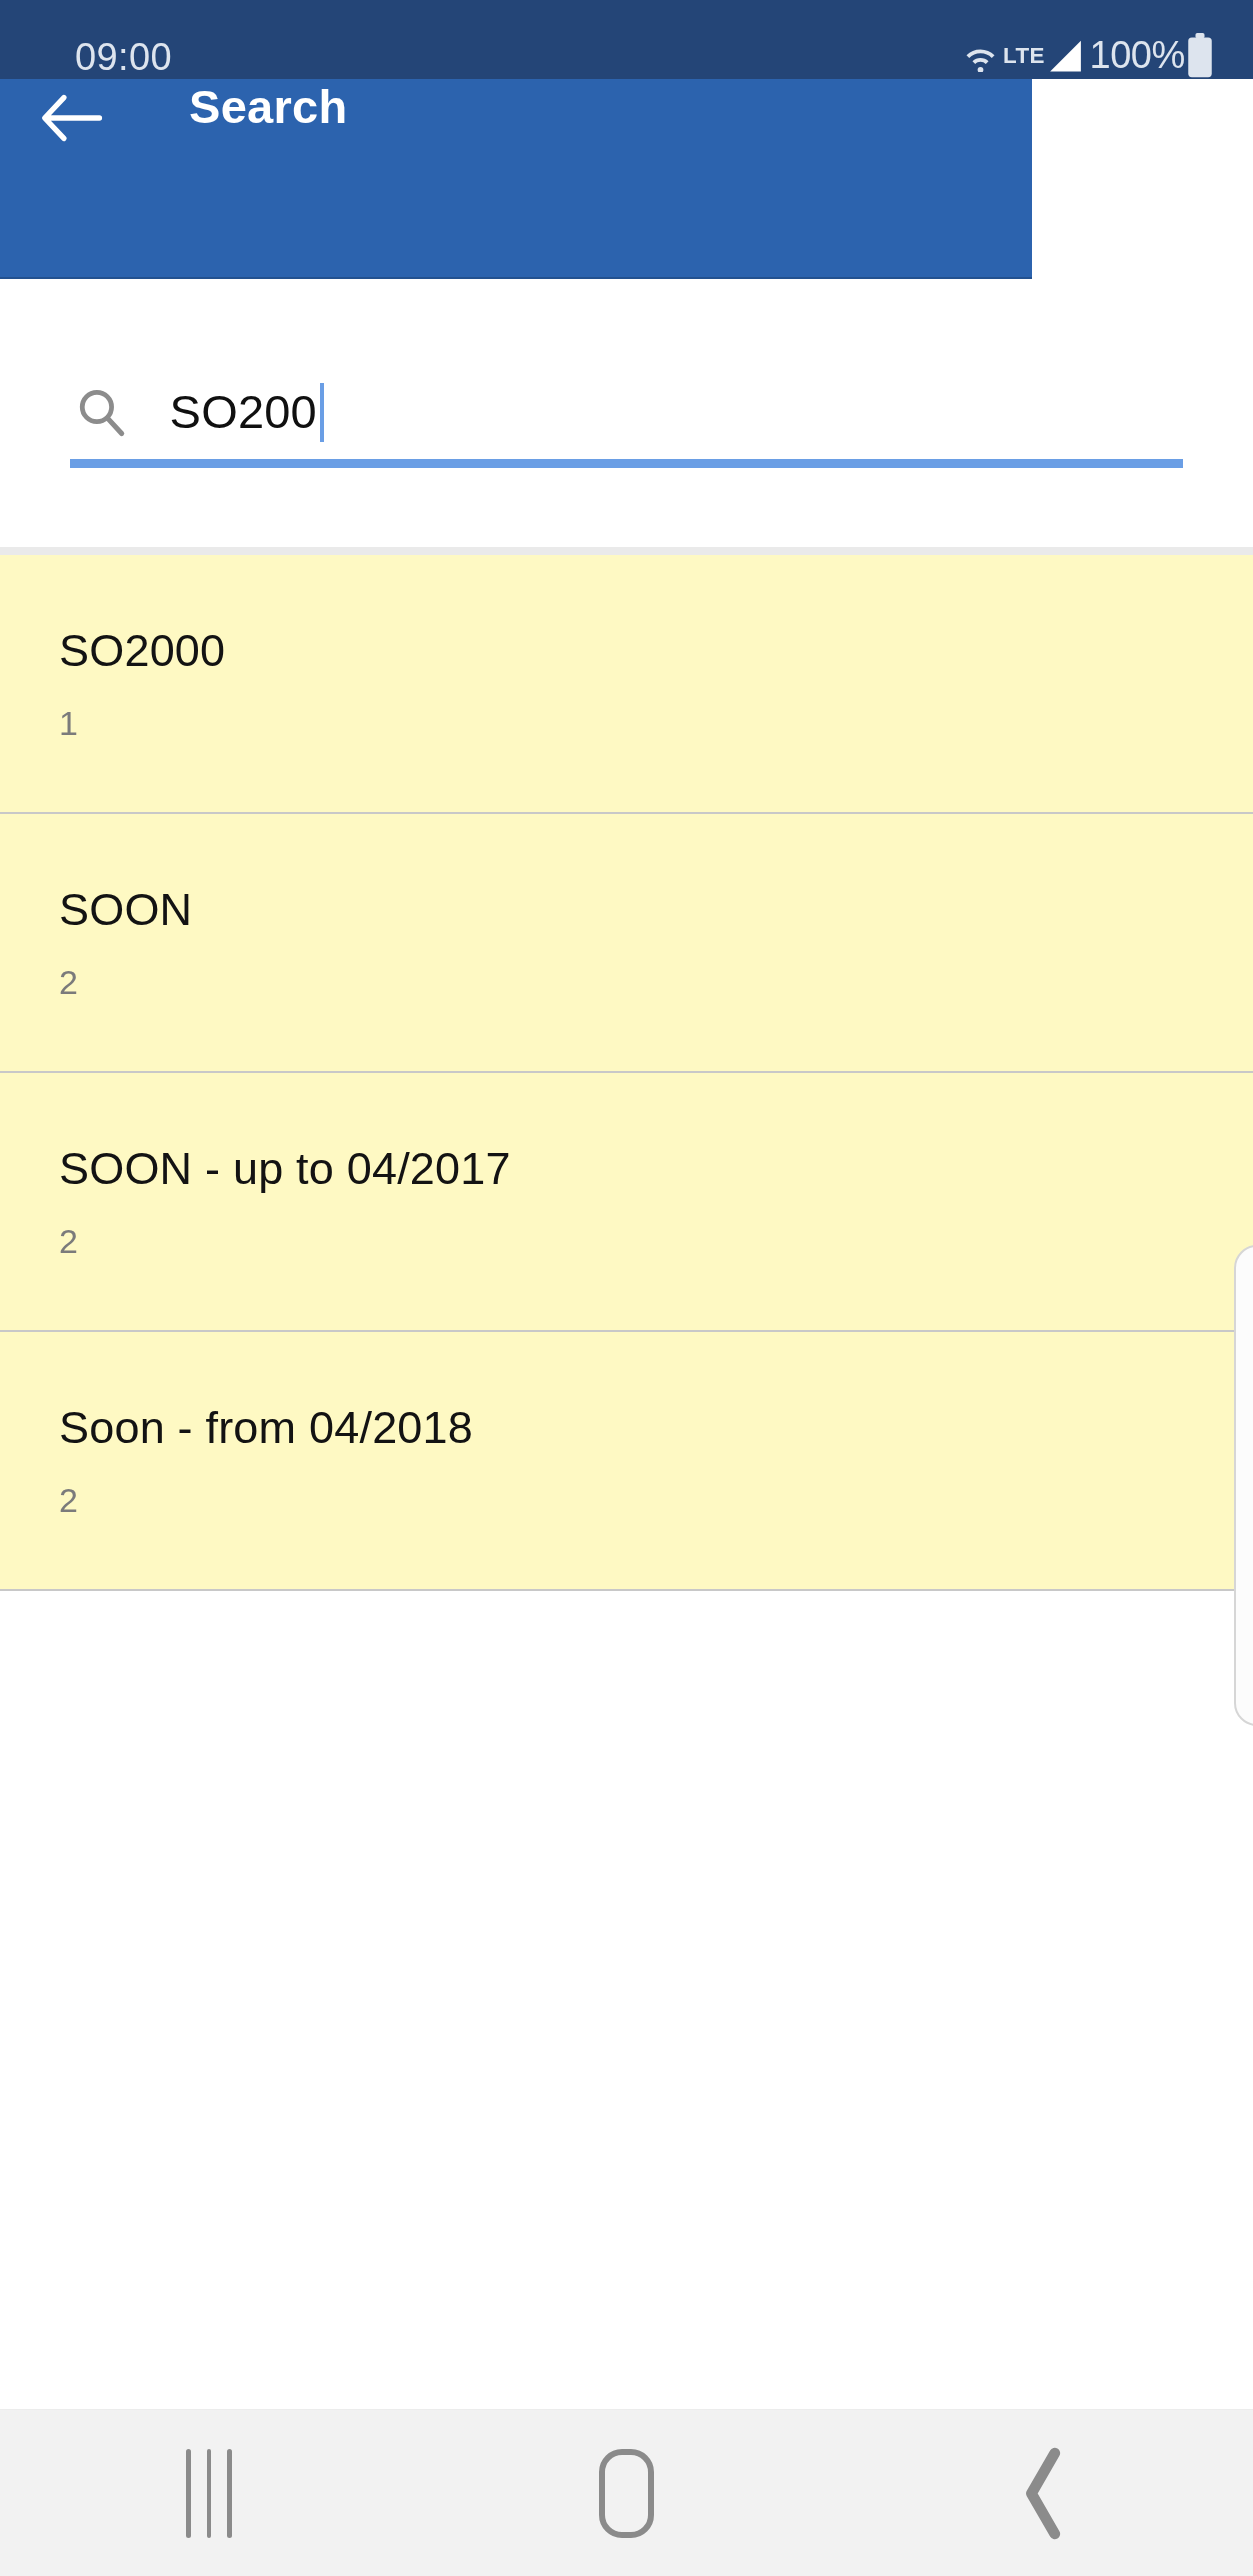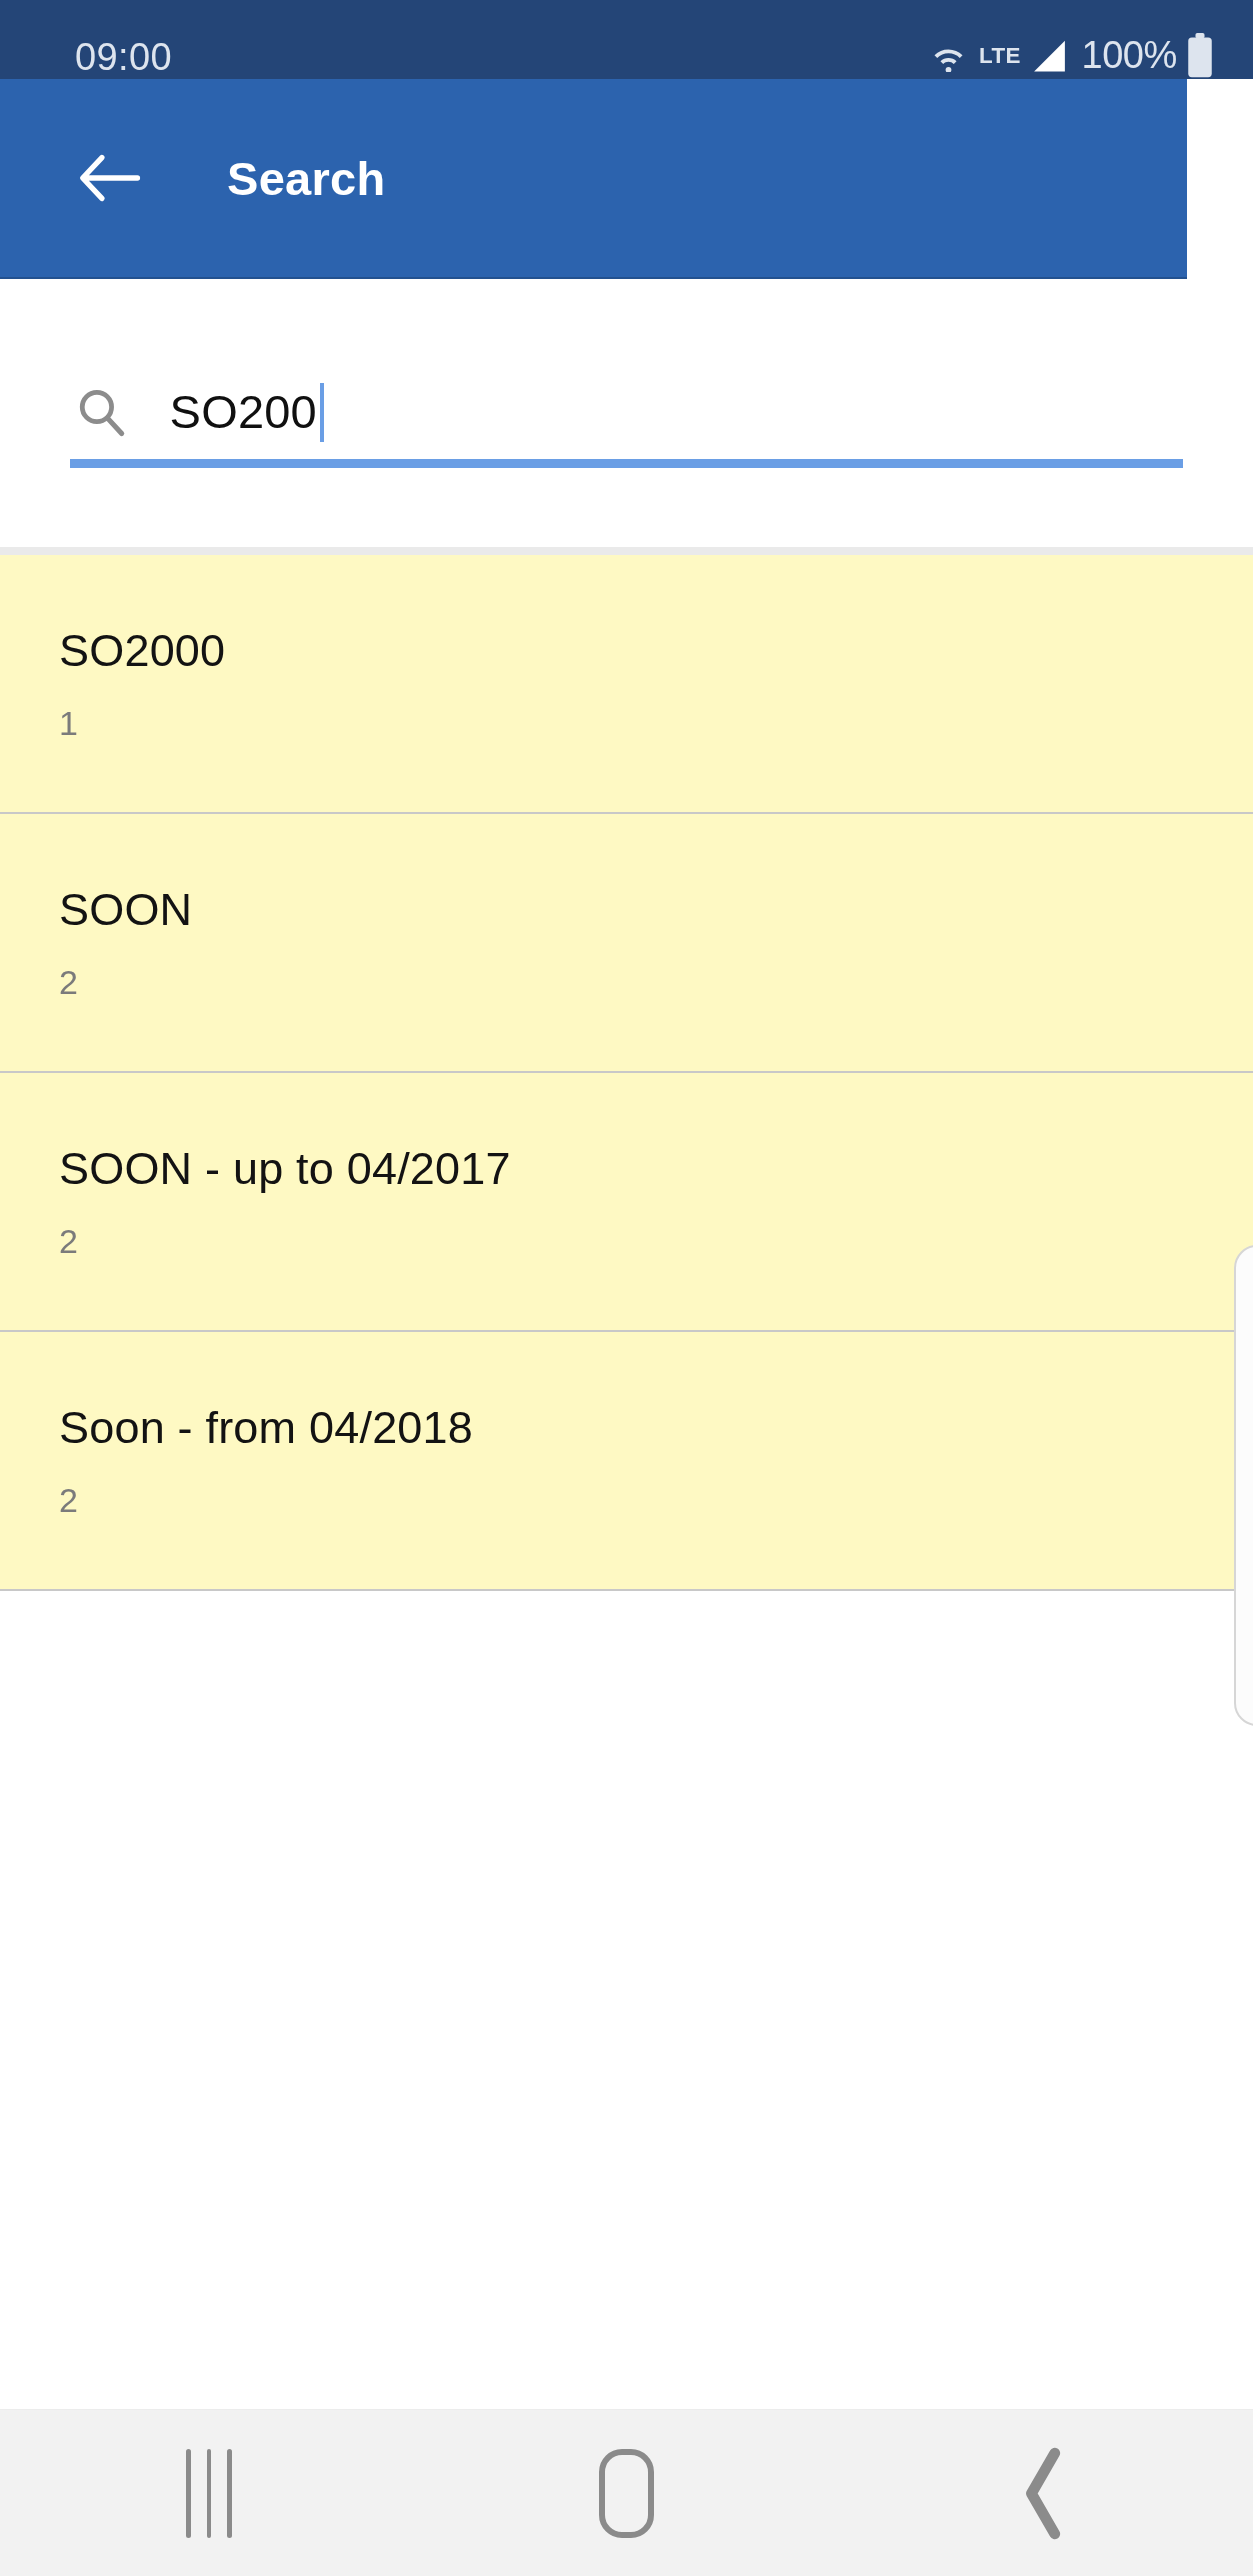--- a/index.html
+++ b/index.html
@@ -30,48 +30,48 @@
   }
   #status-clock {
     color: #dde4ee;
     font-size: 38px;
     letter-spacing: 0.4px;
     font-family: "Liberation Sans", sans-serif;
   }
   #status-icons {
     display: flex;
     align-items: center;
-    gap: 8px;
+    gap: 0;
   }
   .si { display: flex; align-items: center; }
   #lte-label {
     color: #dde4ee;
     font-size: 22.4px;
     font-weight: bold;
     letter-spacing: 0.4px;
     margin-left: 1.8px;
   }
   #battery-pct {
     color: #dde4ee;
     font-size: 38px;
     margin-left: 3.6px;
     letter-spacing: -0.4px;
   }
 
   
   #app-bar {
     position: absolute;
     top: 79px; left: 0;
-    width: 1187px;
+    width: 1032px;
     height: 200px;
     background: #2c63ae;
     display: flex;
-    align-items: center;
-    box-sizing: border-box;
-    padding-left: 70px;
+    align-items: flex-start;
+    box-sizing: border-box;
+    padding-left: 32px;
     border-bottom: 2.7px solid #23518f;
   }
   #back-button {
     width: 77px;
     height: 77px;
     display: flex;
     align-items: center;
     justify-content: center;
     cursor: pointer;
     flex: 0 0 auto;

